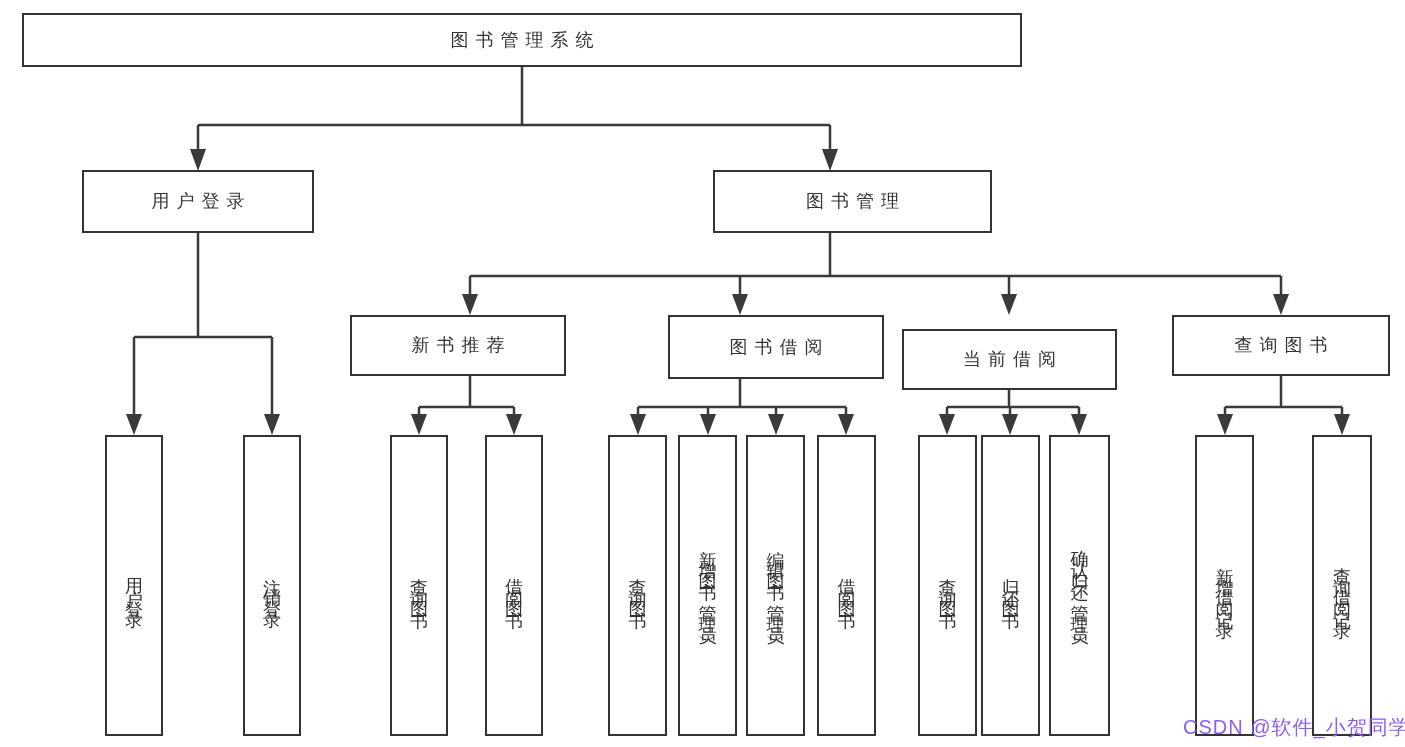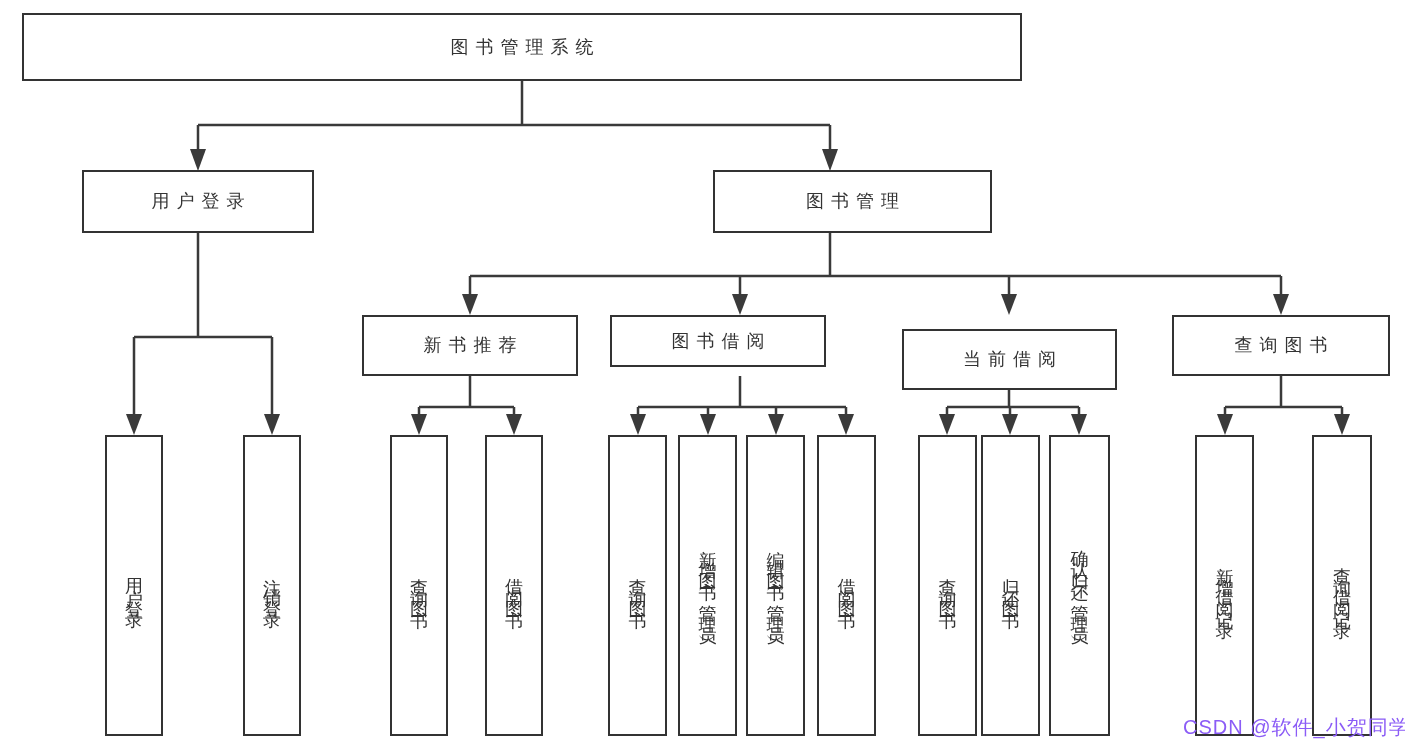--- a/index.html
+++ b/index.html
@@ -97,35 +97,35 @@
       <polygon points="768,414 784,414 776,435"></polygon>
       <polygon points="838,414 854,414 846,435"></polygon>
       <polygon points="939,414 955,414 947,435"></polygon>
       <polygon points="1002,414 1018,414 1010,435"></polygon>
       <polygon points="1071,414 1087,414 1079,435"></polygon>
       <polygon points="1217,414 1233,414 1225,435"></polygon>
       <polygon points="1334,414 1350,414 1342,435"></polygon>
     </g>
   </svg>
 
-  <div class="node h" style="left:22px; top:13px; width:1000px; height:68px;text-align:right;">
+  <div class="node h" style="left:22px; top:13px; width:1000px; height:54px;text-align:right;">
     <span class="label">图书管理系统</span>
   </div>
 
   <div class="node h" style="left:82px; top:170px; width:232px; height:63px;">
     <span class="label">用户登录</span>
   </div>
   <div class="node h" style="left:713px; top:170px; width:279px; height:63px;">
     <span class="label">图书管理</span>
   </div>
 
-  <div class="node h" style="left:362px; top:315px; width:216px; height:61px;">
+  <div class="node h" style="left:350px; top:315px; width:216px; height:61px;">
     <span class="label">新书推荐</span>
   </div>
-  <div class="node h" style="left:610px; top:315px; width:216px; height:52px;">
+  <div class="node h" style="left:668px; top:315px; width:216px; height:64px;">
     <span class="label">图书借阅</span>
   </div>
   <div class="node h" style="left:902px; top:329px; width:215px; height:61px;">
     <span class="label">当前借阅</span>
   </div>
   <div class="node h" style="left:1172px; top:315px; width:218px; height:61px;">
     <span class="label">查询图书</span>
   </div>
 
   <div class="node v" style="left:105px; top:435px; width:58px; height:301px;">

